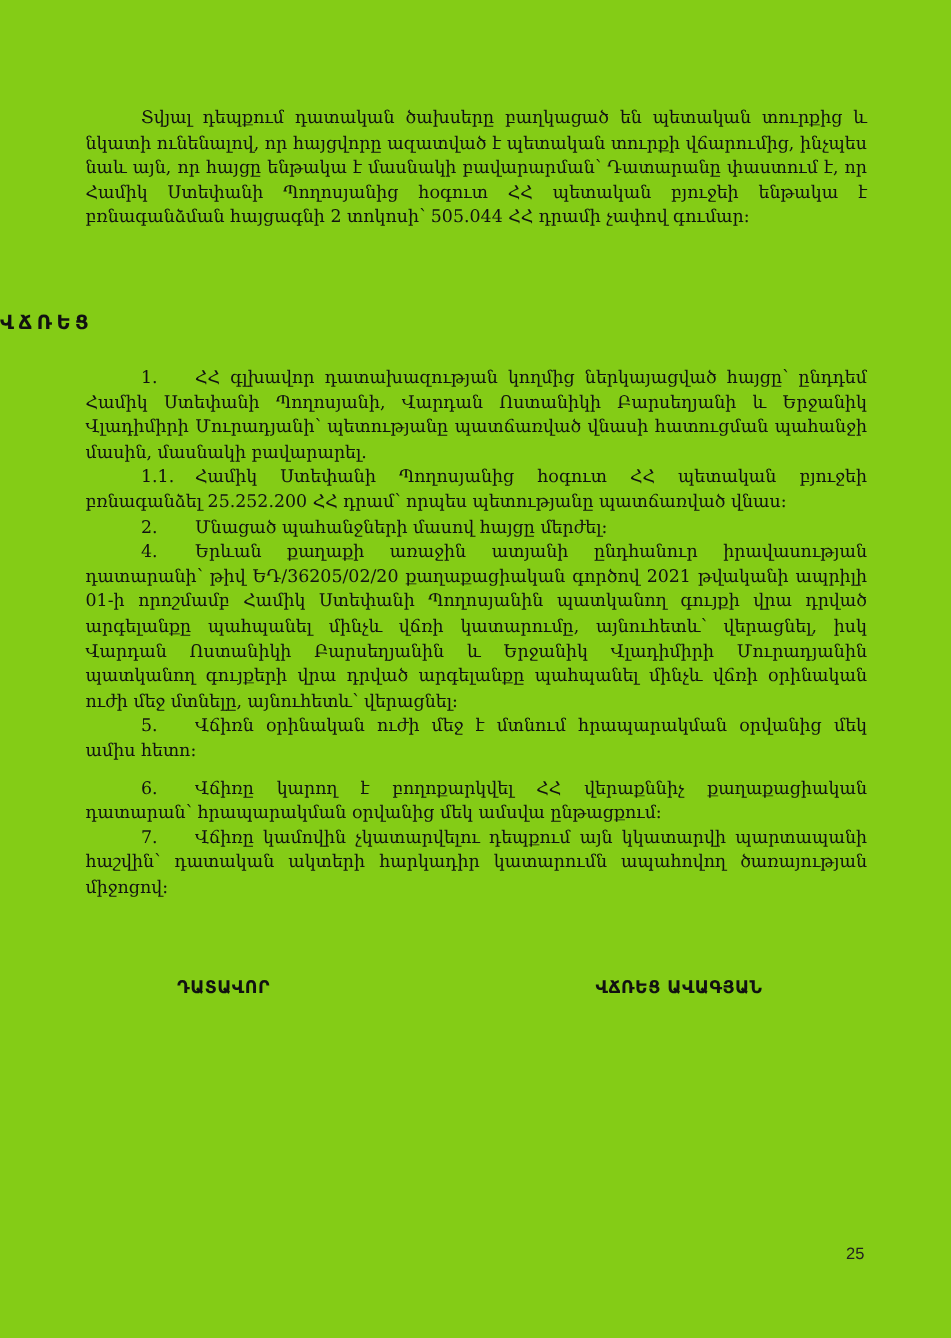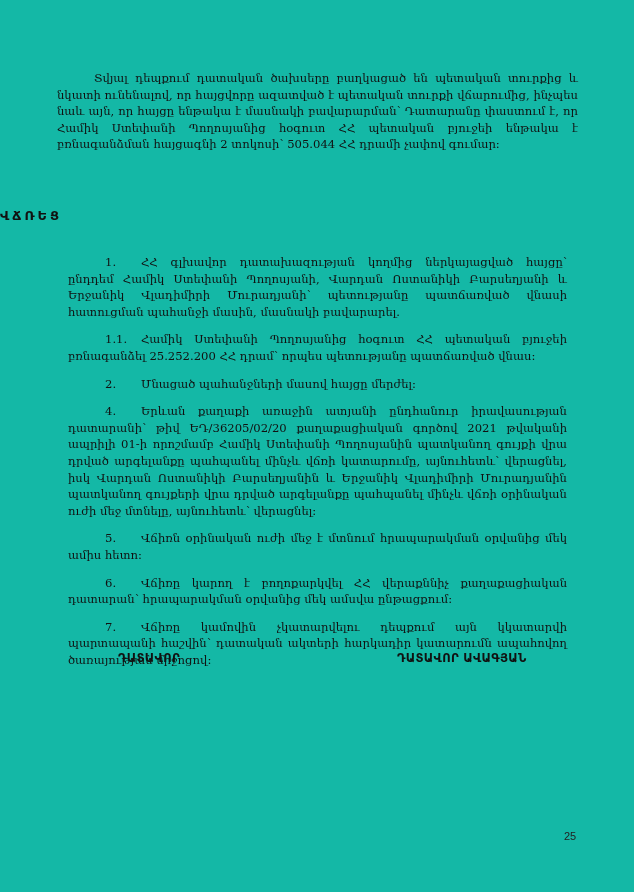--- a/index.html
+++ b/index.html
@@ -1,30 +1,30 @@
 <!DOCTYPE html>
 <html><head>
 <meta charset="utf-8">
 <style>
   html, body { margin: 0; padding: 0; background: #ffffff; }
   body { width: 634px; height: 892px; position: relative; overflow: hidden; }
   .page {
     position: absolute; left: 0; top: 0; width: 634px; height: 892px;
-    background: #14b8a6;
+    background: #84cc16;
     font-family: "DejaVu Serif", "Liberation Serif", serif;
     color: #111111;
   }
   .text {
     position: absolute; left: 57px; width: 521px;
     font-size: 11.6px; line-height: 16.6px;
     text-align: justify;
   }
   .p { margin: 0; }
   .indent { text-indent: 37px; }
-  .item { margin: 11px; text-indent: 37px; }
+  .item { margin: 0; text-indent: 37px; }
   .num { display: inline-block; width: 36px; text-indent: 0; }
   .heading {
     position: absolute; left: 0; width: 632px; top: 208px;
     text-align: left; font-weight: bold; font-size: 13px; letter-spacing: 3px;
     font-family: "DejaVu Sans", sans-serif;
   }
   .sig {
     position: absolute; top: 651px; font-weight: bold; font-size: 11.6px;
     font-family: "DejaVu Sans", sans-serif; letter-spacing: 0.3px;
   }
@@ -50,16 +50,16 @@
     <p class="item"><span class="num">1.</span><span>ՀՀ գլխավոր դատախազության կողմից ներկայացված հայցը՝ ընդդեմ Համիկ Ստեփանի Պողոսյանի, Վարդան Ոստանիկի Բարսեղյանի և Երջանիկ Վլադիմիրի Մուրադյանի՝ պետությանը պատճառված վնասի հատուցման պահանջի մասին, մասնակի բավարարել.</span></p>
     <p class="item"><span class="num">1.1.</span><span>Համիկ Ստեփանի Պողոսյանից հօգուտ ՀՀ պետական բյուջեի բռնագանձել 25.252.200 ՀՀ դրամ՝ որպես պետությանը պատճառված վնաս:</span></p>
     <p class="item"><span class="num">2.</span><span>Մնացած պահանջների մասով հայցը մերժել:</span></p>
     <p class="item"><span class="num">4.</span><span>Երևան քաղաքի առաջին ատյանի ընդհանուր իրավասության դատարանի՝ թիվ ԵԴ/36205/02/20 քաղաքացիական գործով 2021 թվականի ապրիլի 01-ի որոշմամբ Համիկ Ստեփանի Պողոսյանին պատկանող գույքի վրա դրված արգելանքը պահպանել մինչև վճռի կատարումը, այնուհետև՝ վերացնել, իսկ Վարդան Ոստանիկի Բարսեղյանին և Երջանիկ Վլադիմիրի Մուրադյանին պատկանող գույքերի վրա դրված արգելանքը պահպանել մինչև վճռի օրինական ուժի մեջ մտնելը, այնուհետև՝ վերացնել:</span></p>
     <p class="item"><span class="num">5.</span><span>Վճիռն օրինական ուժի մեջ է մտնում հրապարակման օրվանից մեկ ամիս հետո:</span></p>
     <p class="item" style="margin-top:8px;"><span class="num">6.</span><span>Վճիռը կարող է բողոքարկվել ՀՀ վերաքննիչ քաղաքացիական դատարան՝ հրապարակման օրվանից մեկ ամսվա ընթացքում:</span></p>
     <p class="item"><span class="num">7.</span><span>Վճիռը կամովին չկատարվելու դեպքում այն կկատարվի պարտապանի հաշվին՝ դատական ակտերի հարկադիր կատարումն ապահովող ծառայության միջոցով:</span></p>
   </div>
 
   <div class="sig sig-left">ԴԱՏԱՎՈՐ</div>
-  <div class="sig sig-right">ԴԱՏԱՎՈՐ ԱՎԱԳՅԱՆ</div>
+  <div class="sig sig-right">ՎՃՌԵՑ ԱՎԱԳՅԱՆ</div>
 
   <div class="pagenum">25</div>
 </div>
 
 </body></html>

